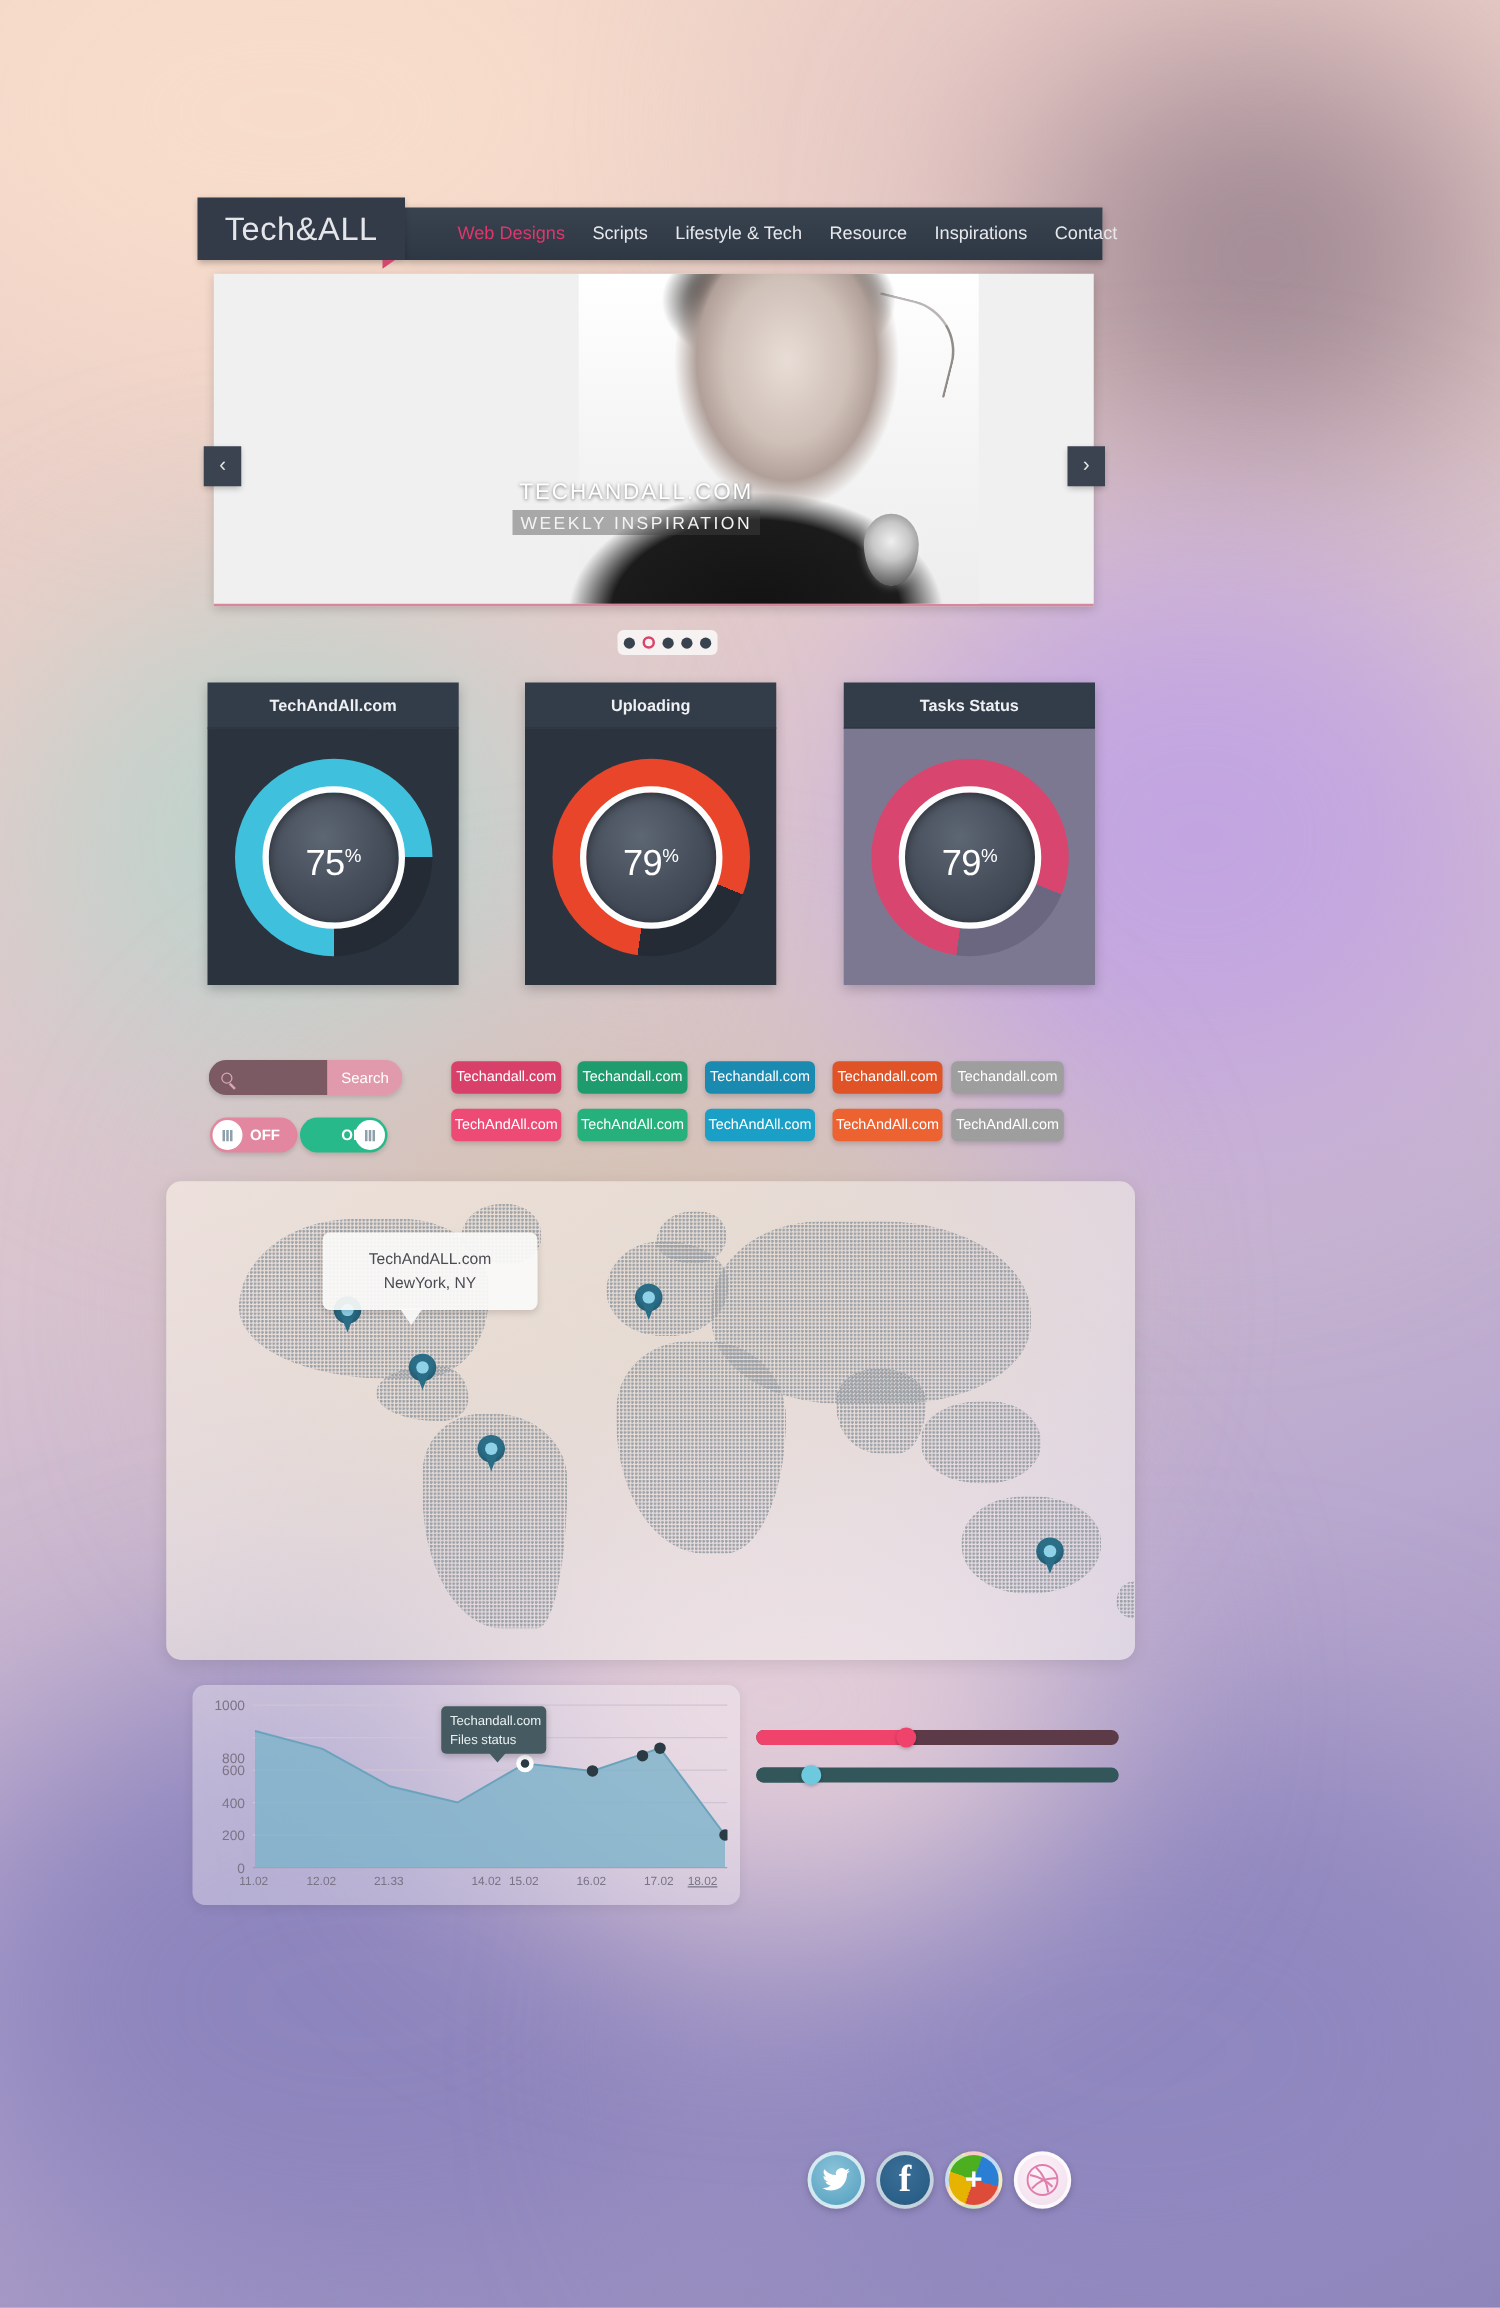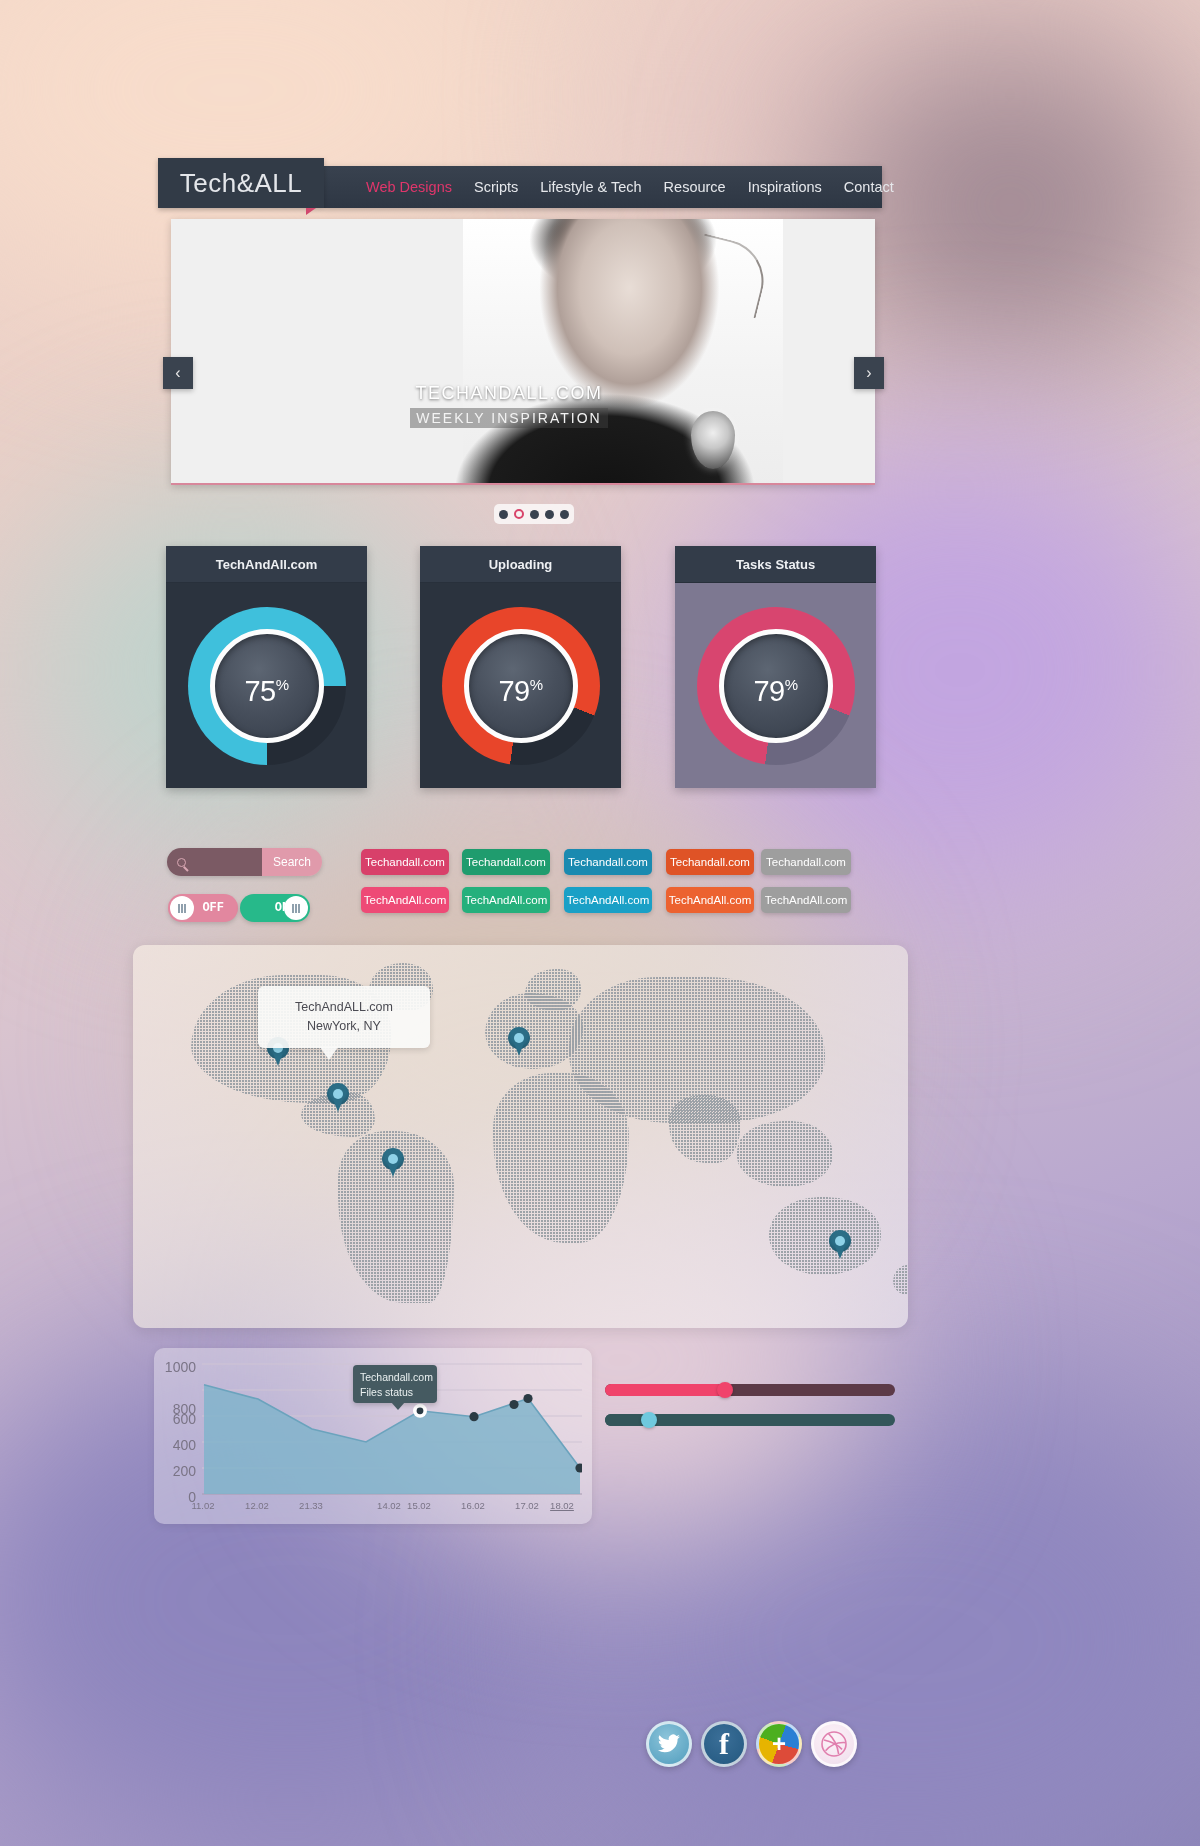--- a/index.html
+++ b/index.html
@@ -144,21 +144,21 @@
   #searchbar .btn {
     width: 60px; background: #e09aab; color: #fff; font-size: 12px;
     display: flex; align-items: center; justify-content: center;
   }
   .mag { width: 9px; height: 9px; border: 1.6px solid #d8a7b3; border-radius: 50%; position: relative; }
   .mag:after { content:""; position:absolute; right:-4px; bottom:-4px; width:6px; height:1.6px; background:#d8a7b3; transform: rotate(45deg); }
 
   .toggle {
     position: absolute; top: 894px; height: 28px; border-radius: 14px;
     display: flex; align-items: center; color: #fff; font-size: 12px; font-weight: 700;
-    cursor: pointer; box-shadow: 0 2px 4px rgba(0,0,0,.15); font-family: Liberation Mono, monospace;
+    cursor: pointer; box-shadow: 0 2px 4px rgba(0,0,0,.15);
   }
   #toggle-off { left: 168px; width: 70px; background: #e2879f; justify-content: flex-end; padding-right: 14px; }
   #toggle-on  { left: 240px; width: 70px; background: #27b98a; justify-content: center; padding-left: 14px; }
   .knob {
     position: absolute; top: 2px; width: 24px; height: 24px; border-radius: 50%;
     background: #fff; display: flex; align-items: center; justify-content: center; gap: 1.5px;
   }
   #toggle-off .knob { left: 2px; }
   #toggle-on .knob { right: 2px; }
   .knob i { display: block; width: 1.6px; height: 9px; background: #8fa0ad; }
@@ -212,21 +212,21 @@
     border-left: 9px solid transparent; border-right: 9px solid transparent;
     border-top: 13px solid rgba(250,250,248,.92);
   }
 
   
   #chartcard {
     position: absolute; left: 154px; top: 1348px; width: 438px; height: 176px;
     border-radius: 10px; background: rgba(248,244,247,.38);
     box-shadow: 0 2px 9px rgba(0,0,0,.08);
   }
-  .ylabel { position: absolute; right: 0; font-size: 14px; color: #7a7486; text-align: center; }
+  .ylabel { position: absolute; right: 0; font-size: 11px; color: #7a7486; text-align: center; }
   .xlabel { position: absolute; top: 0; font-size: 9.5px; color: #7a7486; text-align: center; width: 34px; }
   #chart-tooltip {
     position: absolute; left: 353px; top: 1365px; width: 84px; height: 38px;
     background: #455a61; border-radius: 4px; color: #eaf0f0; font-size: 10.5px;
     padding: 5px 7px; line-height: 1.45; box-shadow: 0 2px 5px rgba(0,0,0,.2);
   }
   #chart-tooltip:after {
     content:""; position:absolute; left:38px; bottom:-7px;
     border-left:7px solid transparent; border-right:7px solid transparent; border-top:8px solid #455a61;
   }

